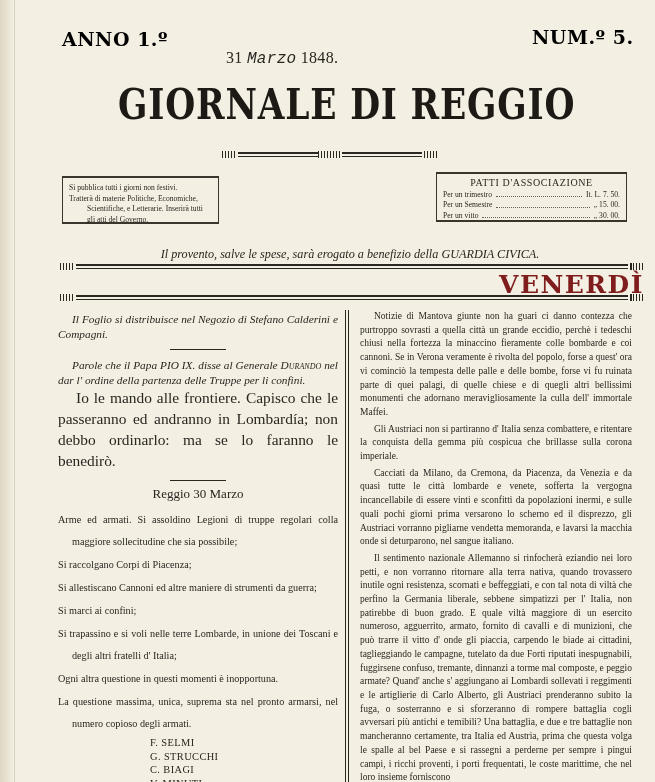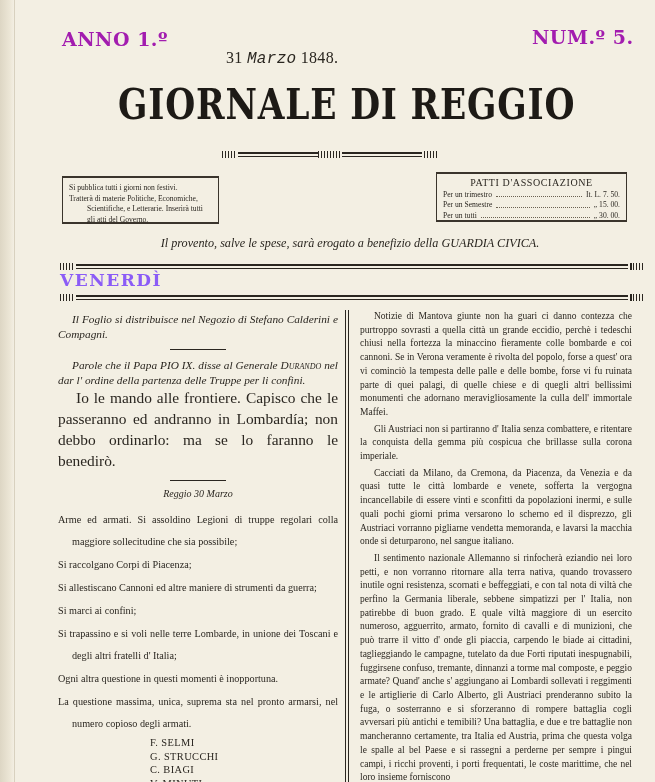--- a/index.html
+++ b/index.html
@@ -7,53 +7,53 @@
     width:655px;height:782px;overflow:hidden;position:relative;
     background:#f3efe3;
     font-family:"Liberation Serif","DejaVu Serif",serif;
     color:#2a2620;
   }
   .binding{position:absolute;left:0;top:0;width:14px;height:782px;
     background:linear-gradient(to right,#ddd6c4,#ece6d6 70%,#f3efe3);
     border-right:1px solid #d8d1bf;}
   .page{position:absolute;left:0;top:0;width:655px;height:782px;}
   .abs{position:absolute;}
-  .masthead-label{font-family:"DejaVu Serif",serif;font-weight:bold;font-size:19px;letter-spacing:0.5px;color:#a21caf;}
+  .masthead-label{font-family:"DejaVu Serif",serif;font-weight:bold;font-size:19px;letter-spacing:0.5px;color:#000000;}
   .date{font-size:16px;letter-spacing:0.3px;}
   .date i{font-style:italic;font-family:Liberation Mono, monospace;}
   .title{font-family:"DejaVu Serif",serif;font-weight:bold;font-size:42px;letter-spacing:1px;
     transform:scaleX(0.82);transform-origin:left top;color:#1d1a16;white-space:nowrap;}
   .orn{position:absolute;height:7px;}
   .orn .l1{position:absolute;left:16px;right:16px;top:1px;height:1.5px;background:#2a2620;}
   .orn .l2{position:absolute;left:16px;right:16px;top:4.5px;height:1px;background:#2a2620;}
   .orn .cap{position:absolute;top:0;width:14px;height:7px;
     background:repeating-linear-gradient(90deg,#2a2620 0 1.5px,transparent 1.5px 3px);}
   .orn .cap.l{left:0;} .orn .cap.r{right:0;}
   .orn .mid{position:absolute;left:50%;top:0;width:24px;margin-left:-12px;height:7px;
     background:repeating-linear-gradient(90deg,#2a2620 0 1.5px,#f3efe3 1.5px 3px);}
   .box{position:absolute;border:1px solid #3a342c;border-top:2px solid #3a342c;border-bottom:2px solid #3a342c;
     font-size:7.6px;line-height:10.5px;padding:5px 6px;box-sizing:border-box;}
   .box .hang{padding-left:18px;text-indent:-18px;}
   .box-title{text-align:center;font-size:10px;letter-spacing:0.6px;margin-bottom:1px;}
   .fee-row{display:flex;justify-content:space-between;}
   .fee-row .dots{flex:1;border-bottom:1px dotted #6a6152;margin:0 4px 3px 4px;}
   .motto{font-style:italic;font-size:12.2px;text-align:center;}
-  .day{font-family:"DejaVu Serif",serif;font-weight:bold;font-size:17px;letter-spacing:1.5px;
-    text-align:left;color:#8b5cf6;}
+  .day{font-family:"DejaVu Serif",serif;font-weight:bold;font-size:25px;letter-spacing:1.5px;
+    text-align:right;color:#7f1d1d;}
   .col{position:absolute;font-size:10.2px;line-height:14px;text-align:justify;}
   .col p{margin:0;}
   .left-col{left:58px;top:312px;width:280px;}
   .right-col{left:360px;top:310px;width:272px;font-size:9.5px;line-height:13.7px;}
   .right-col p{text-indent:14px;margin-bottom:3px;}
   .ital{font-style:italic;font-size:11.3px;line-height:14.5px;}
   .ital.indent{text-indent:14px;}
   .smallcaps{font-variant:small-caps;}
   .short-rule{width:56px;height:1px;background:#2a2620;margin:8px auto;}
   .quote{font-size:15.4px;line-height:21px;text-indent:18px;margin-top:6px;}
-  .dateline{font-style:italic;font-size:10px;text-align:center;margin:4px 0 8px 0;}
+  .dateline{font-size:13px;text-align:center;margin:4px 0 8px 0;}
   .items{font-size:10.2px;line-height:22px;}
   .items div{padding-left:14px;text-indent:-14px;margin-bottom:1px;}
   .sign{padding-left:92px;font-size:10.4px;line-height:13.5px;letter-spacing:0.4px;}
   .divider{position:absolute;left:345px;top:310px;width:4px;height:472px;
     border-left:1px solid #2a2620;border-right:1px solid #2a2620;box-sizing:border-box;}
 </style>
 </head>
 <body>
 
 <div class="binding"></div>
@@ -90,27 +90,27 @@
       <span>Per un trimestro</span>
         <span class="dots"></span>
       <span>It. L. 7. 50.</span>
     </div>
     <div class="fee-row">
       <span>Per un Semestre</span>
         <span class="dots"></span>
       <span>„ 15. 00.</span>
     </div>
     <div class="fee-row">
-      <span>Per un tutti</span>
+      <span>Per un vitto</span>
         <span class="dots"></span>
       <span>„ 30. 00.</span>
     </div>
   </div>
 
-  <div class="abs motto" style="left:60px;top:236px;width:580px;">
+  <div class="abs motto" style="left:60px;top:247px;width:580px;">
     <span>Il provento, salve le spese, sarà erogato a benefizio della</span>
     <span>GUARDIA CIVICA.</span>
   </div>
 
   <div class="orn" style="left:60px;top:263px;width:584px;">
     <div class="cap l"></div>
       <div class="l1"></div>
       <div class="l2"></div>
       <div class="cap r"></div>
   </div>

